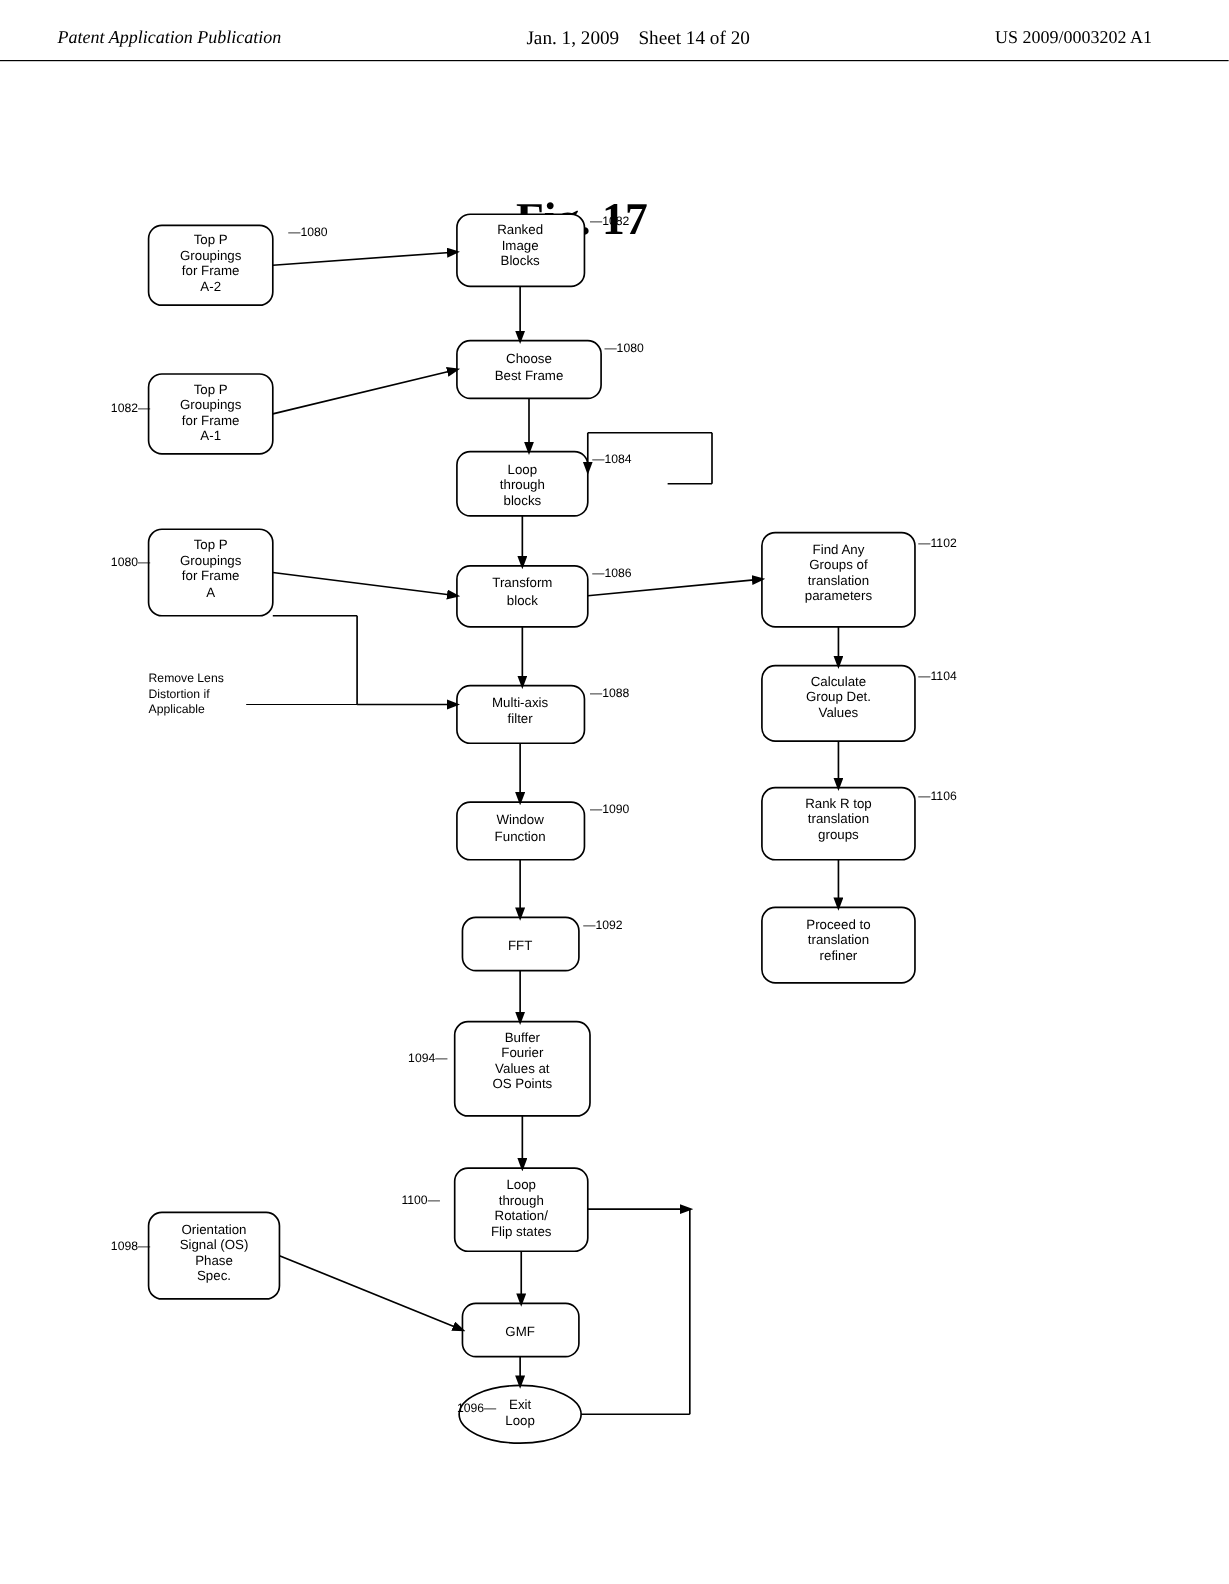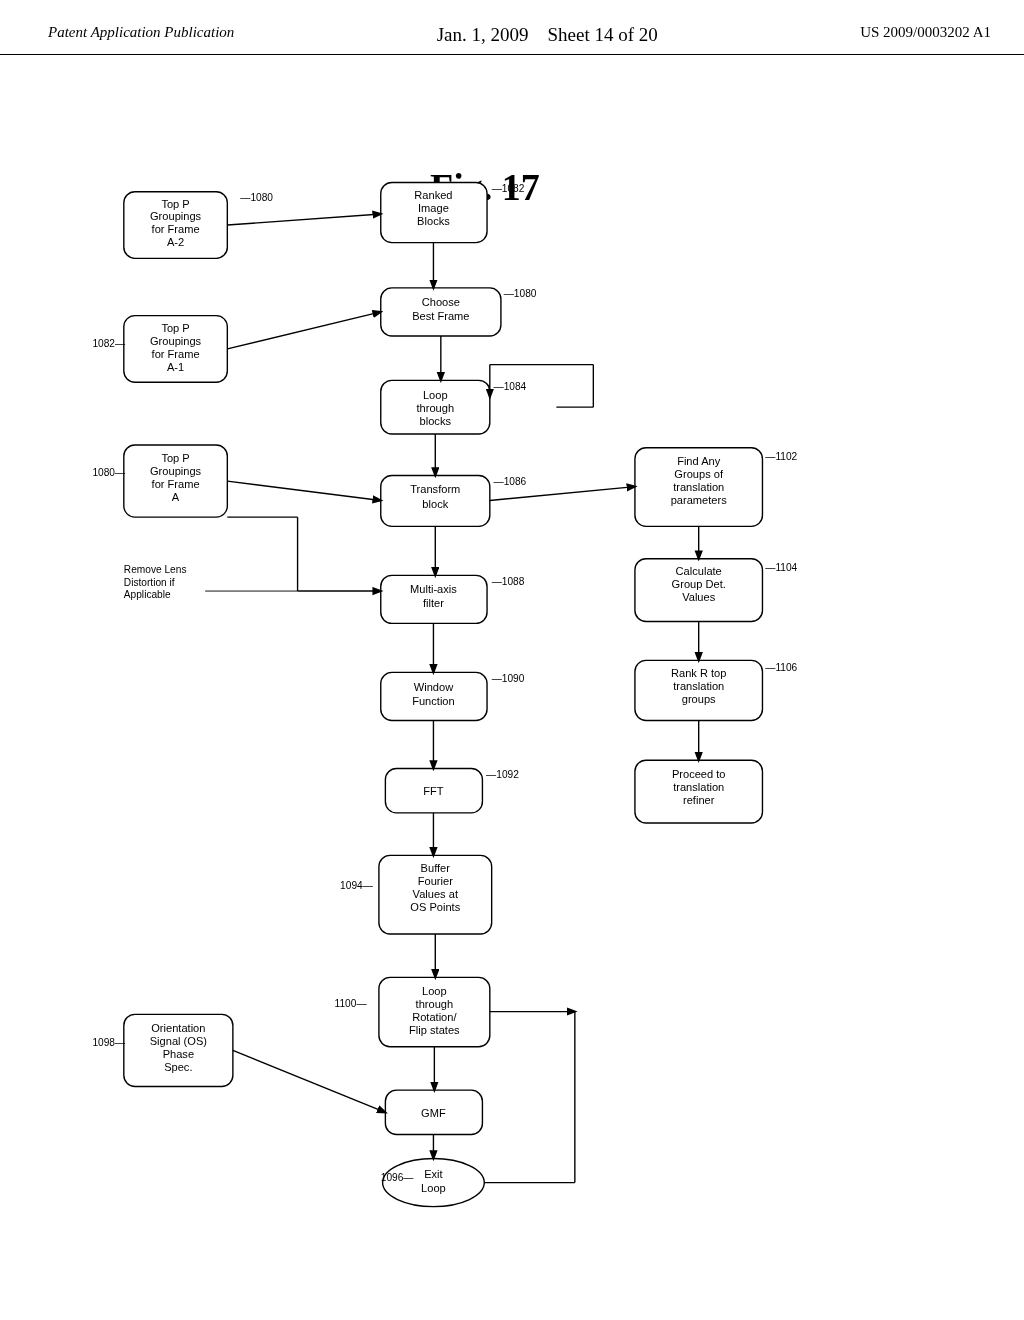--- a/index.html
+++ b/index.html
@@ -9,29 +9,29 @@
       background: #fff;
       font-family: 'Times New Roman', Times, serif;
       position: relative;
     }
 
     
     .header {
       display: flex;
       justify-content: space-between;
       align-items: flex-start;
-      padding: 24px 33px 8px 48px;
+      padding: 24px 64px 8px 48px;
       border-bottom: 1px solid #000;
     }
     .header-left {
       font-size: 15px;
       font-style: italic;
     }
     .header-center {
-      font-size: 19px;
+      font-size: 16px;
       text-align: center;
     }
     .header-right {
       font-size: 15px;
     }
 
     
     .content {
       position: relative;
       width: 100%;

